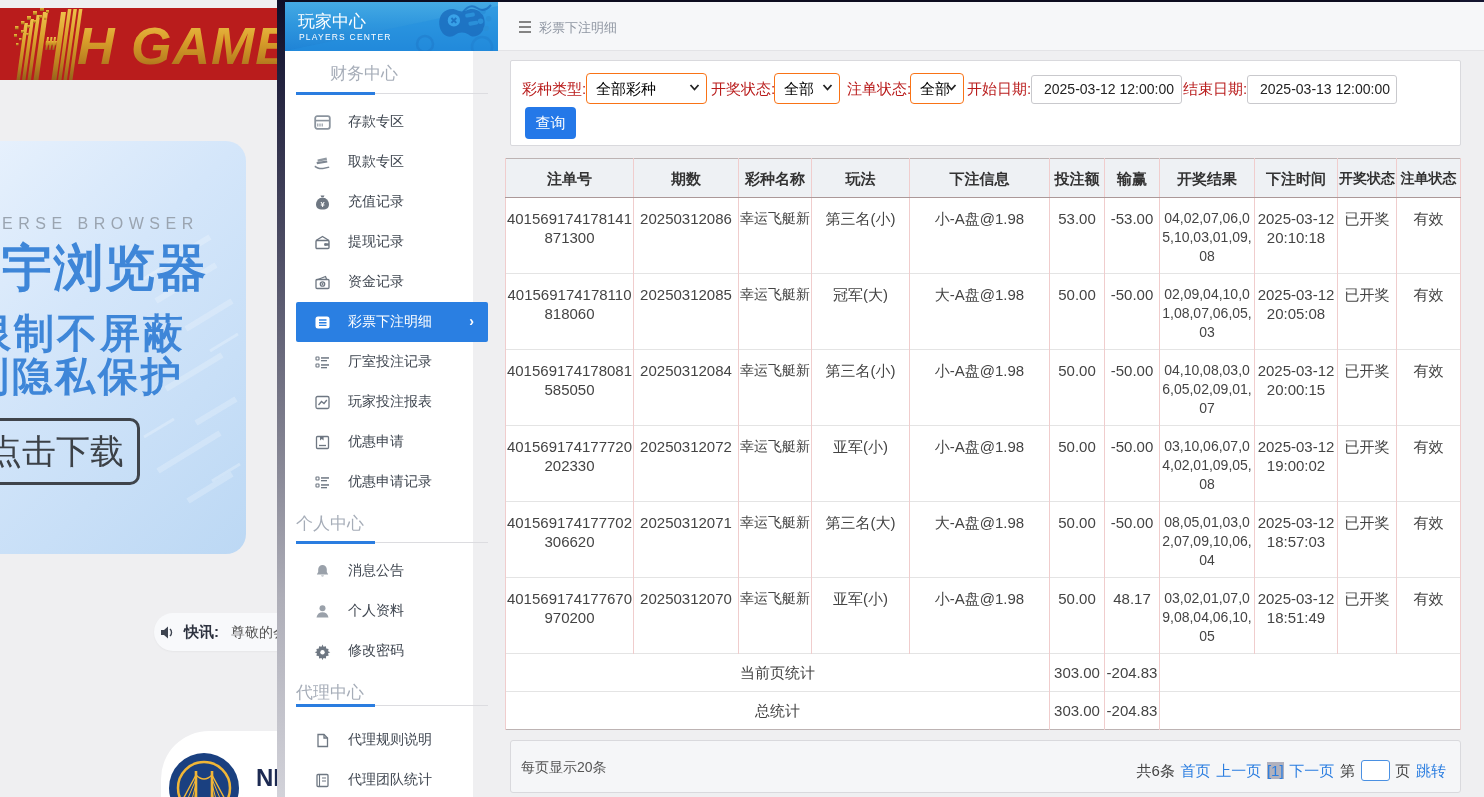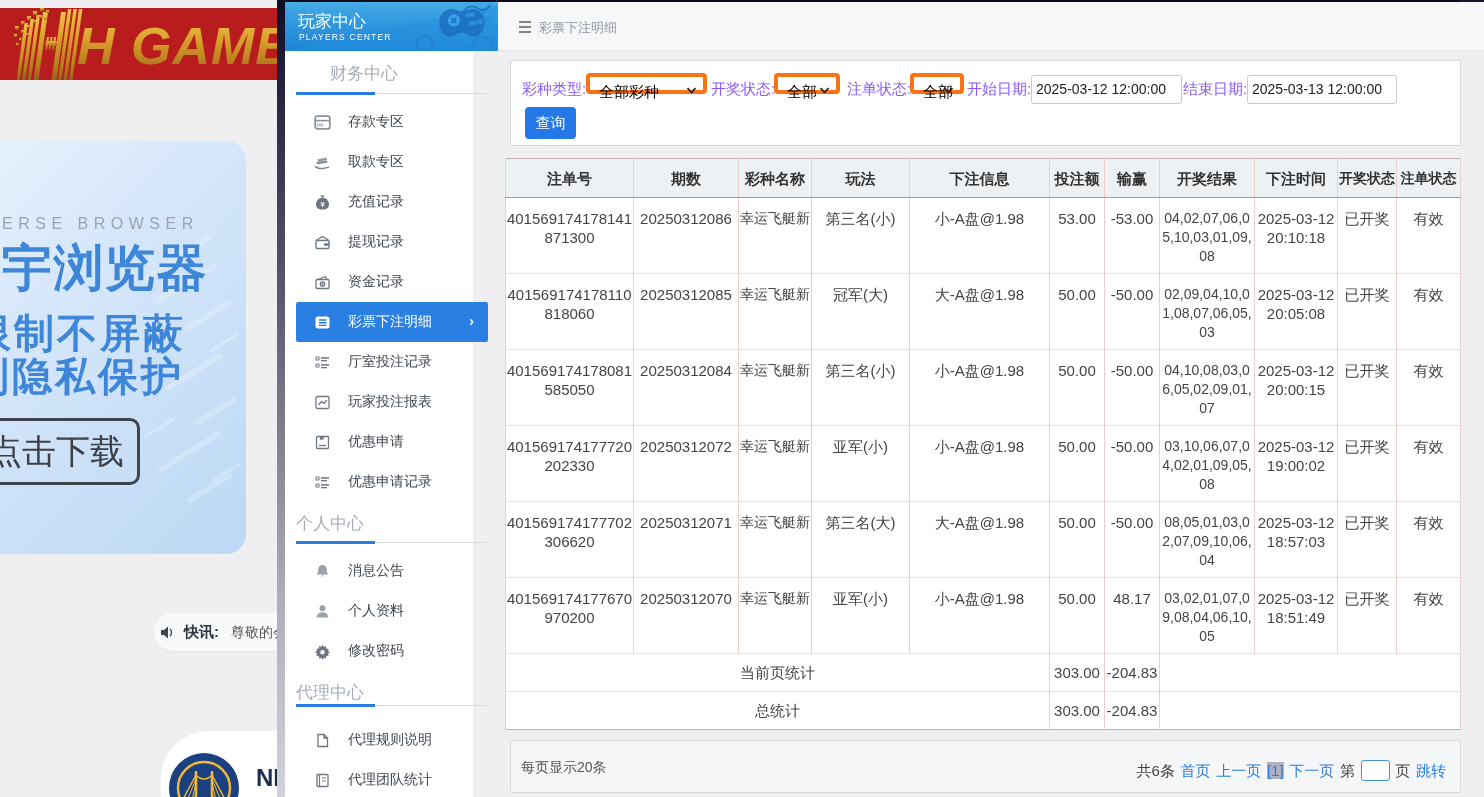--- a/index.html
+++ b/index.html
@@ -55,25 +55,25 @@
 
 
 #main { left:498px; top:2px; width:986px; height:795px; background:#efeff1; }
 #topbar { position:absolute; left:0; top:0; width:986px; height:49px; background:#f6f7f9; border-bottom:1px solid #e3e3e6; }
 #topbar .ham { position:absolute; left:21px; top:19px; width:12px; height:12px; }
 #topbar .ham i { display:block; height:2px; background:#848484; margin-bottom:3px; }
 #topbar .title { position:absolute; left:41px; top:17px; font-size:13px; color:#8f96a2; }
 
 
 #fpanel { position:absolute; left:12px; top:58px; width:951px; height:86px; background:#fff; border:1px solid #d9d9dd; border-radius:2px; }
-#fpanel .lbl { position:absolute; top:19px; font-size:15px; color:#8b5cf6; }
-.sel { position:absolute; top:12px; height:21px; border:4px solid #f97316; border-radius:4px; background:#fff; font-size:15px; color:#000; }
+#fpanel .lbl { position:absolute; top:19px; font-size:15px; color:#b91c1c; }
+.sel { position:absolute; top:12px; height:31px; border:1px solid #f97316; border-radius:4px; background:#fff; font-size:15px; color:#000; }
 .sel .sv { position:absolute; left:9px; top:6px; }
 .sel .ch { position:absolute; right:7px; top:8px; width:10px; height:10px; }
-.dinp { position:absolute; top:14px; height:29px; border:1px solid #c9c9cd; border-radius:3px; background:#fff; font-size:14px; color:#222; line-height:27px; padding-left:4px; }
+.dinp { position:absolute; top:14px; height:29px; border:1px solid #c9c9cd; border-radius:3px; background:#fff; font-size:14px; color:#222; line-height:27px; padding-left:12px; }
 #qbtn { position:absolute; left:14px; top:46px; width:51px; height:32px; background:#2478e8; border-radius:4px; color:#fff; font-size:15px; text-align:center; line-height:32px; }
 
 
 #btable { position:absolute; left:7px; top:156px; border-collapse:collapse; table-layout:fixed; background:#fff; font-size:15px; color:#444; }
 #btable th { background:#eef1f4; font-weight:bold; color:#333; height:39px; border-bottom:1px solid #ab9898; white-space:nowrap; overflow:hidden; }
 #btable th.sm { font-size:14px; }
 #btable td.c3 { font-size:14px; white-space:nowrap; overflow:hidden; }
 #btable td.c8 { font-size:14px; white-space:nowrap; overflow:hidden; }
 #btable td, #btable th { border-left:1px solid #f0cdcd; border-right:1px solid #f0cdcd; text-align:center; word-break:break-all; line-height:19px; }
 #btable td { border-top:1px solid #e4e4e4; vertical-align:top; padding-top:11px; height:76px; }

